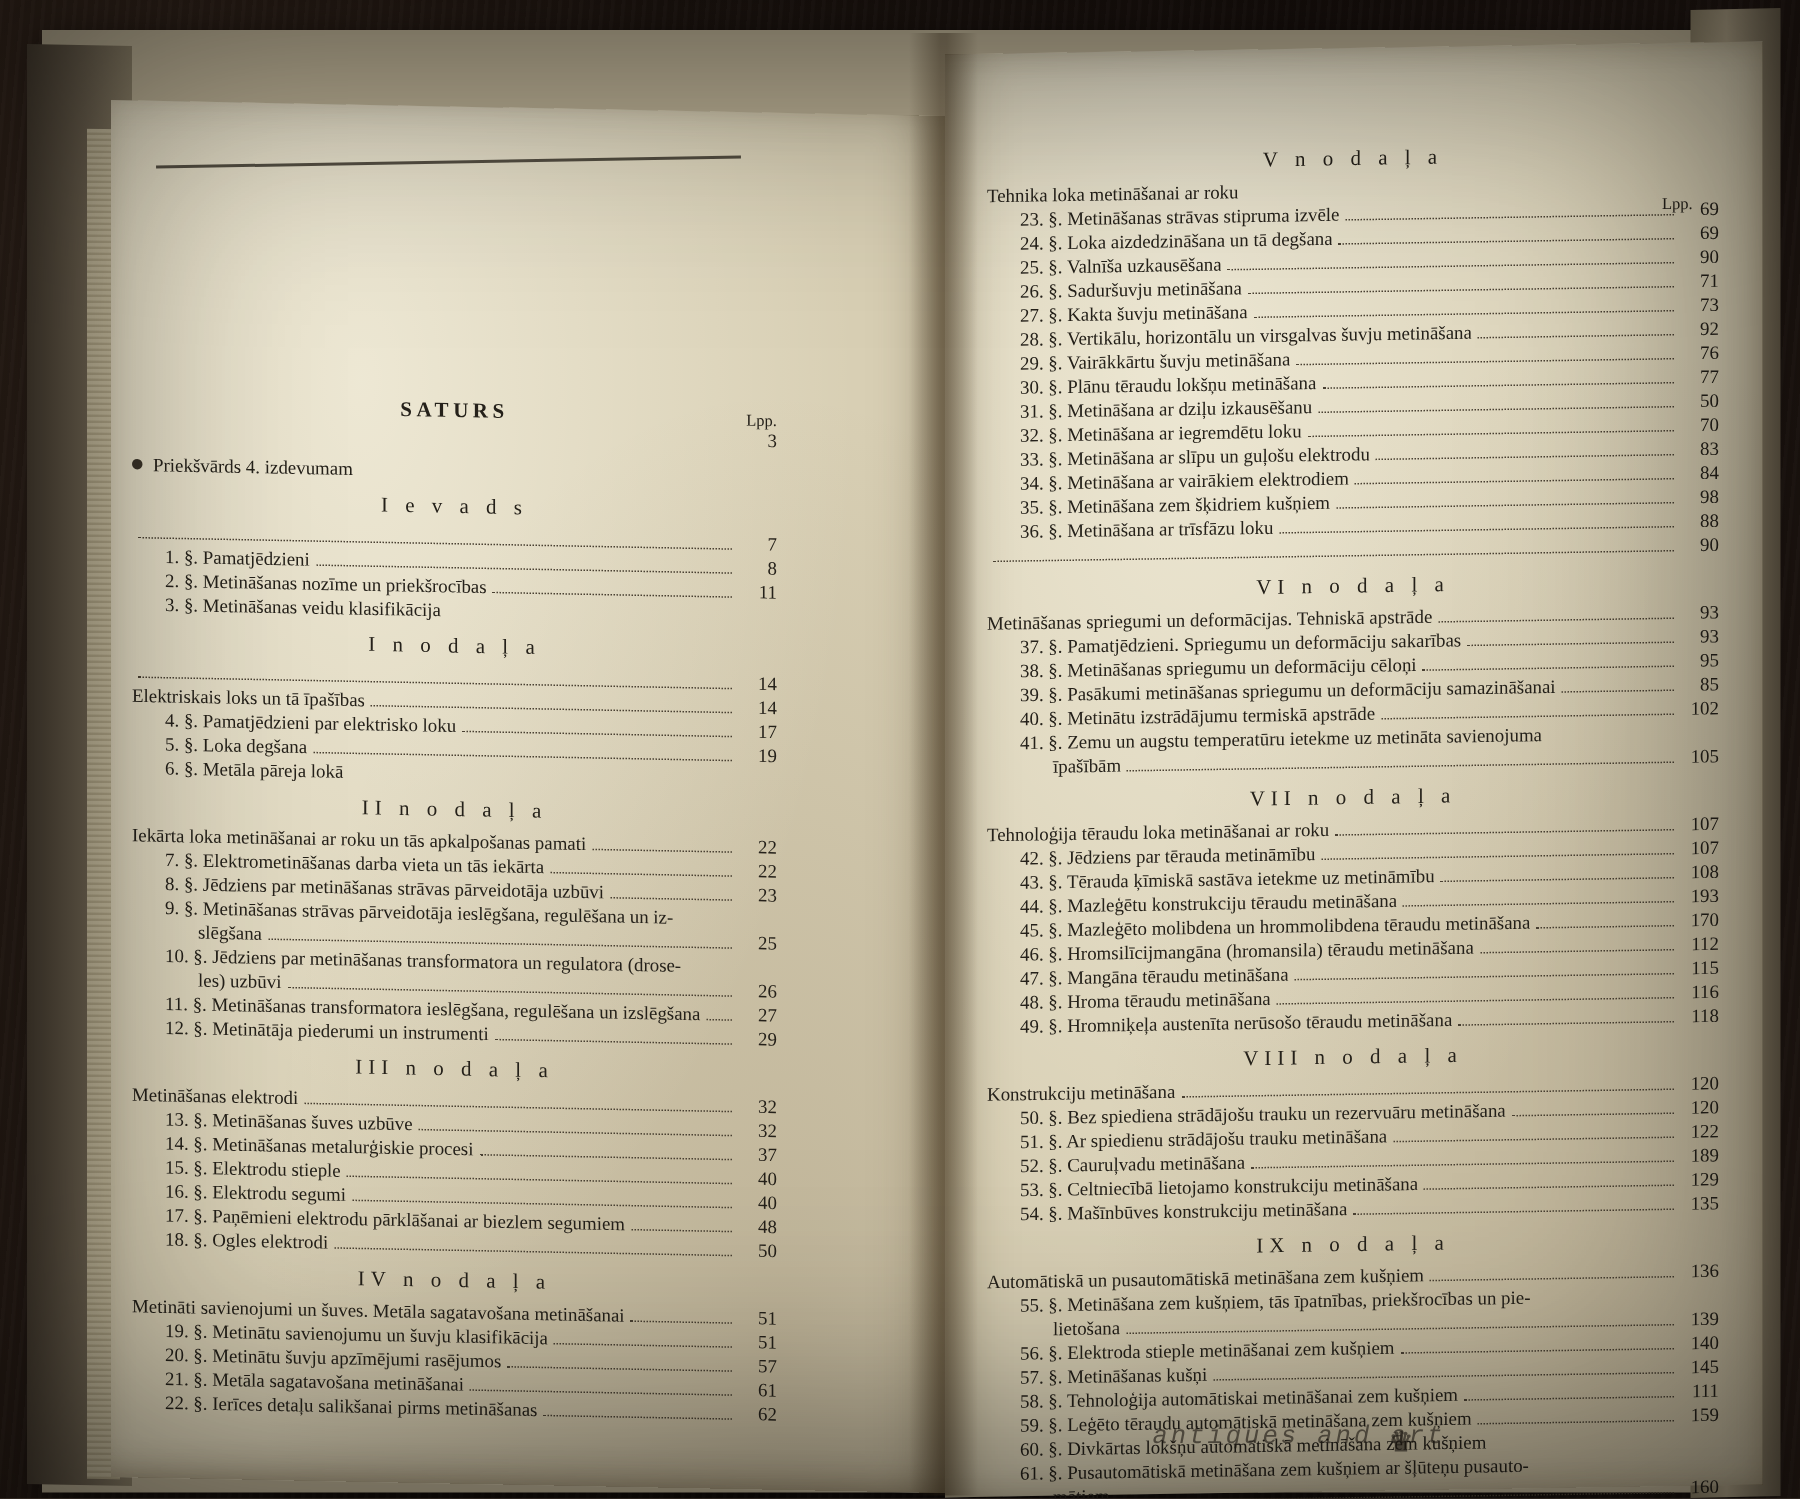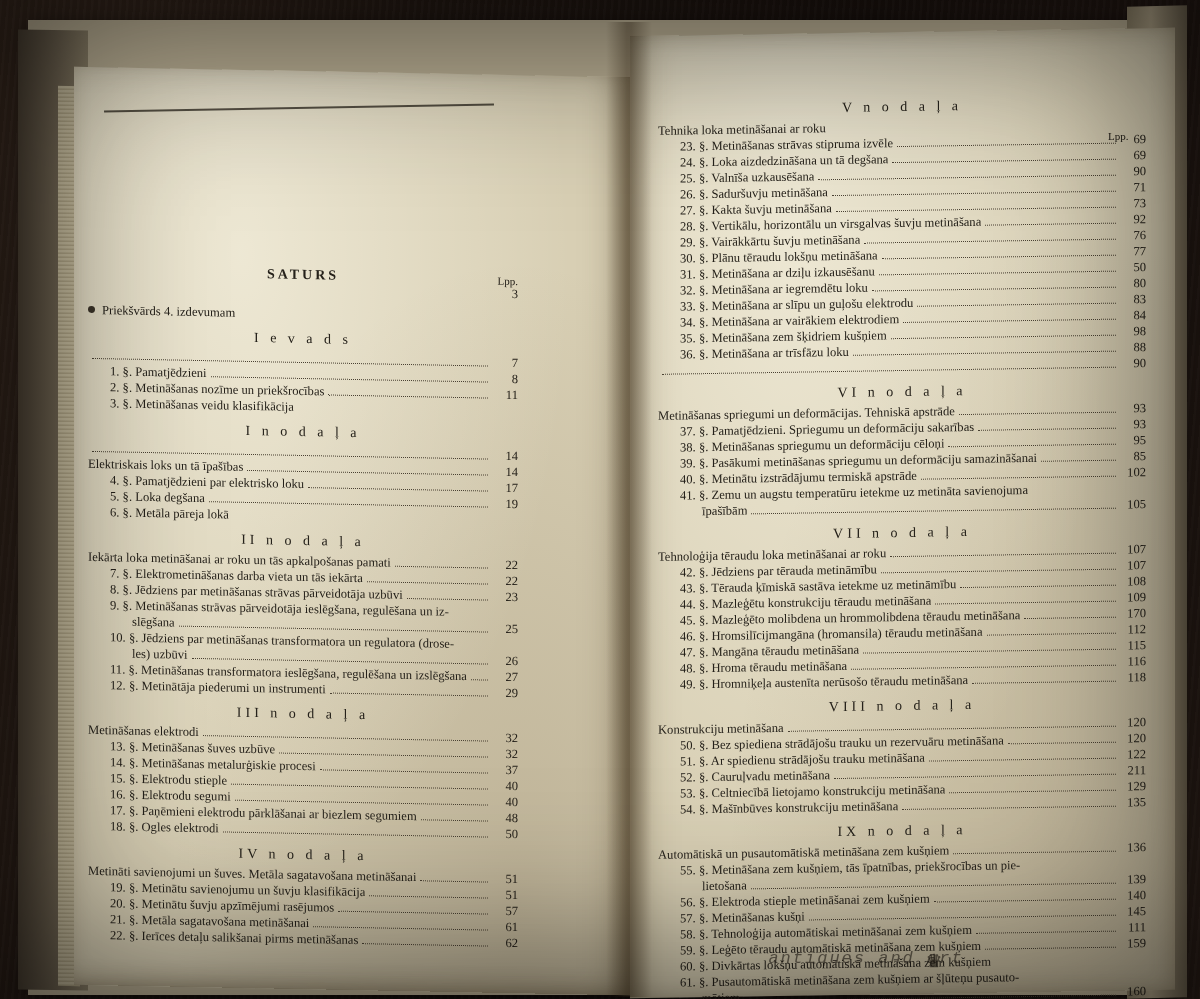--- a/index.html
+++ b/index.html
@@ -489,21 +489,21 @@
               <span class="pg">77</span>
             </div>
             <div class="row sec">
               <span class="lbl">31.  §.  Metināšana ar dziļu izkausēšanu</span>
               <span class="dots"></span>
               <span class="pg">50</span>
             </div>
             <div class="row sec">
               <span class="lbl">32.  §.  Metināšana ar iegremdētu loku</span>
               <span class="dots"></span>
-              <span class="pg">80</span>
+              <span class="pg">70</span>
             </div>
             <div class="row sec">
               <span class="lbl">33.  §.  Metināšana ar slīpu un guļošu elektrodu</span>
               <span class="dots"></span>
               <span class="pg">83</span>
             </div>
             <div class="row sec">
               <span class="lbl">34.  §.  Metināšana ar vairākiem elektrodiem</span>
               <span class="dots"></span>
               <span class="pg">84</span>
@@ -571,21 +571,21 @@
               <span class="pg">107</span>
             </div>
             <div class="row sec">
               <span class="lbl">43.  §.  Tērauda ķīmiskā sastāva ietekme uz metināmību</span>
               <span class="dots"></span>
               <span class="pg">108</span>
             </div>
             <div class="row sec">
               <span class="lbl">44.  §.  Mazleģētu konstrukciju tēraudu metināšana</span>
               <span class="dots"></span>
-              <span class="pg">109</span>
+              <span class="pg">193</span>
             </div>
             <div class="row sec">
               <span class="lbl">45.  §.  Mazleģēto molibdena un hrommolibdena tēraudu metināšana</span>
               <span class="dots"></span>
               <span class="pg">170</span>
             </div>
             <div class="row sec">
               <span class="lbl">46.  §.  Hromsilīcijmangāna (hromansila) tēraudu metināšana</span>
               <span class="dots"></span>
               <span class="pg">112</span>
@@ -617,21 +617,21 @@
               <span class="pg">120</span>
             </div>
             <div class="row sec">
               <span class="lbl">51.  §.  Ar spiedienu strādājošu trauku metināšana</span>
               <span class="dots"></span>
               <span class="pg">122</span>
             </div>
             <div class="row sec">
               <span class="lbl">52.  §.  Cauruļvadu metināšana</span>
               <span class="dots"></span>
-              <span class="pg">211</span>
+              <span class="pg">189</span>
             </div>
             <div class="row sec">
               <span class="lbl">53.  §.  Celtniecībā lietojamo konstrukciju metināšana</span>
               <span class="dots"></span>
               <span class="pg">129</span>
             </div>
             <div class="row sec">
               <span class="lbl">54.  §.  Mašīnbūves konstrukciju metināšana</span>
               <span class="dots"></span>
               <span class="pg">135</span>

